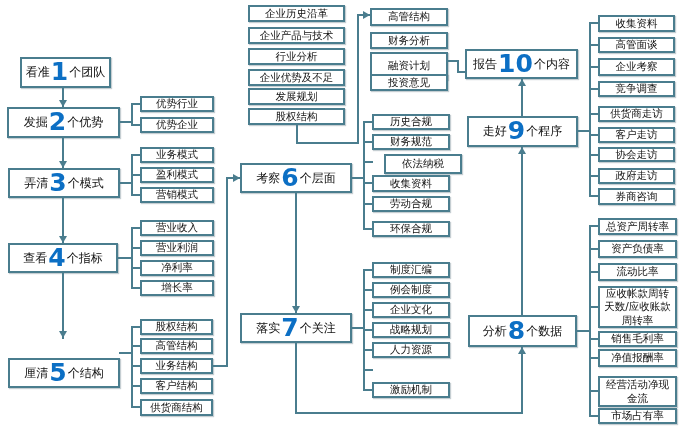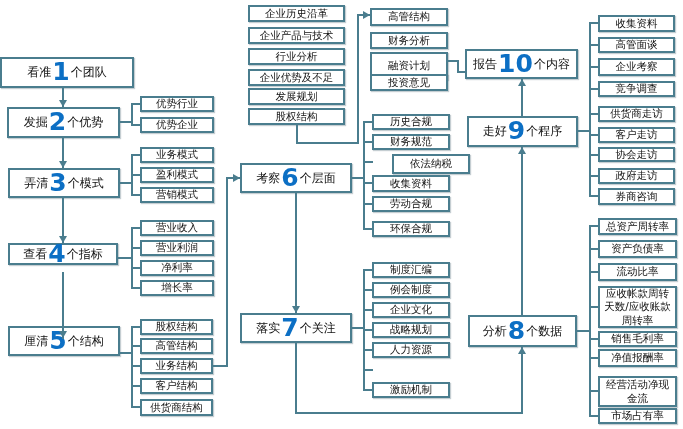--- a/index.html
+++ b/index.html
@@ -23,41 +23,41 @@
   .line{position:absolute;background:var(--teal);}
   .arrow{position:absolute;width:0;height:0;}
   .arrow-down{border-left:4px solid transparent;border-right:4px solid transparent;border-top:7px solid var(--teal);}
   .arrow-up{border-left:4px solid transparent;border-right:4px solid transparent;border-bottom:7px solid var(--teal);}
   .arrow-right{border-top:4px solid transparent;border-bottom:4px solid transparent;border-left:7px solid var(--teal);}
 </style>
 </head>
 <body>
 
 <div id="stage">
-    <div class="box main" style="left: 0; top: 57px; width: 134px; height: 31px;">
+    <div class="box main" style="left: 20px; top: 57px; width: 91px; height: 31px;">
       <span>看准</span>
       <span class="num">1</span>
       <span>个团队</span>
     </div>
     <div class="box main" style="left: 7px; top: 107px; width: 113px; height: 31px;">
       <span>发掘</span>
       <span class="num">2</span>
       <span>个优势</span>
     </div>
     <div class="box main" style="left: 8px; top: 168px; width: 112px; height: 30px;">
       <span>弄清</span>
       <span class="num">3</span>
       <span>个模式</span>
     </div>
-    <div class="box main" style="left: 8px; top: 243px; width: 110px; height: 22px;">
+    <div class="box main" style="left: 8px; top: 243px; width: 110px; height: 30px;">
       <span>查看</span>
       <span class="num">4</span>
       <span>个指标</span>
     </div>
-    <div class="box main" style="left: 8px; top: 326px; width: 112px; height: 30px;">
+    <div class="box main" style="left: 8px; top: 358px; width: 112px; height: 30px;">
       <span>厘清</span>
       <span class="num">5</span>
       <span>个结构</span>
     </div>
     <div class="box main" style="left: 240px; top: 163px; width: 112px; height: 30px;">
       <span>考察</span>
       <span class="num">6</span>
       <span>个层面</span>
     </div>
     <div class="box main" style="left: 240px; top: 313px; width: 112px; height: 30px;">
@@ -99,21 +99,21 @@
     <div class="box sub" style="left: 248px; top: 48px; width: 97px; height: 17px;">行业分析</div>
     <div class="box sub" style="left: 248px; top: 69px; width: 97px; height: 17px;">企业优势及不足</div>
     <div class="box sub" style="left: 248px; top: 88px; width: 97px; height: 17px;">发展规划</div>
     <div class="box sub" style="left: 248px; top: 108px; width: 97px; height: 17px;">股权结构</div>
     <div class="box sub" style="left: 370px; top: 8px; width: 78px; height: 18px;">高管结构</div>
     <div class="box sub" style="left: 370px; top: 32px; width: 78px; height: 17px;">财务分析</div>
     <div class="box sub" style="left: 370px; top: 52px; width: 78px; height: 28px;">融资计划</div>
     <div class="box sub" style="left: 370px; top: 74px; width: 78px; height: 17px;">投资意见</div>
     <div class="box sub" style="left: 372px; top: 114px; width: 78px; height: 16px;">历史合规</div>
     <div class="box sub" style="left: 372px; top: 134px; width: 78px; height: 16px;">财务规范</div>
-    <div class="box sub" style="left: 392px; top: 154px; width: 78px; height: 20px;">依法纳税</div>
+    <div class="box sub" style="left: 384px; top: 154px; width: 78px; height: 20px;">依法纳税</div>
     <div class="box sub" style="left: 372px; top: 175px; width: 78px; height: 17px;">收集资料</div>
     <div class="box sub" style="left: 372px; top: 196px; width: 78px; height: 16px;">劳动合规</div>
     <div class="box sub" style="left: 372px; top: 221px; width: 78px; height: 16px;">环保合规</div>
     <div class="box sub" style="left: 372px; top: 262px; width: 78px; height: 16px;">制度汇编</div>
     <div class="box sub" style="left: 372px; top: 282px; width: 78px; height: 16px;">例会制度</div>
     <div class="box sub" style="left: 372px; top: 302px; width: 78px; height: 16px;">企业文化</div>
     <div class="box sub" style="left: 372px; top: 322px; width: 78px; height: 16px;">战略规划</div>
     <div class="box sub" style="left: 372px; top: 342px; width: 78px; height: 16px;">人力资源</div>
     <div class="box sub" style="left: 372px; top: 382px; width: 78px; height: 16px;">激励机制</div>
     <div class="box sub" style="left: 598px; top: 15px; width: 77px; height: 17px;">收集资料</div>

